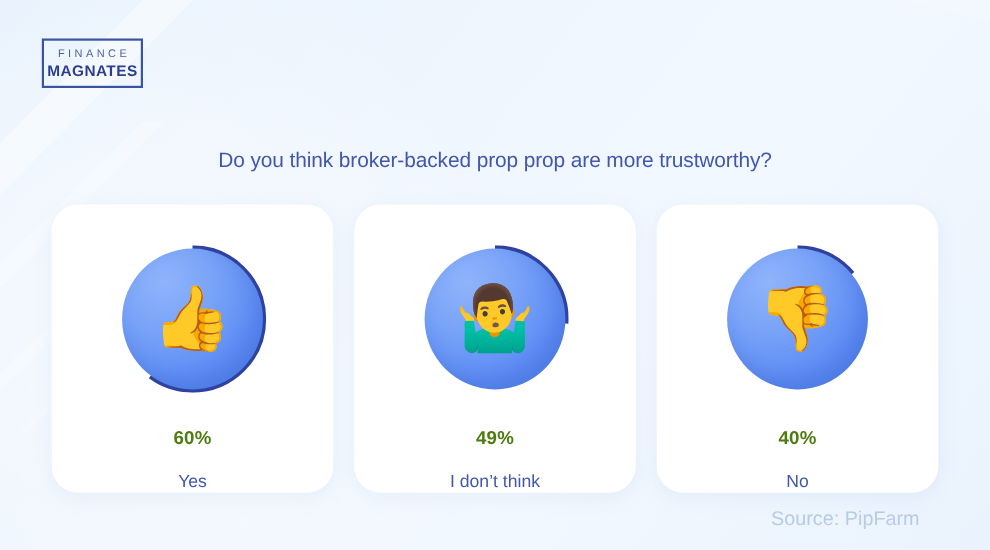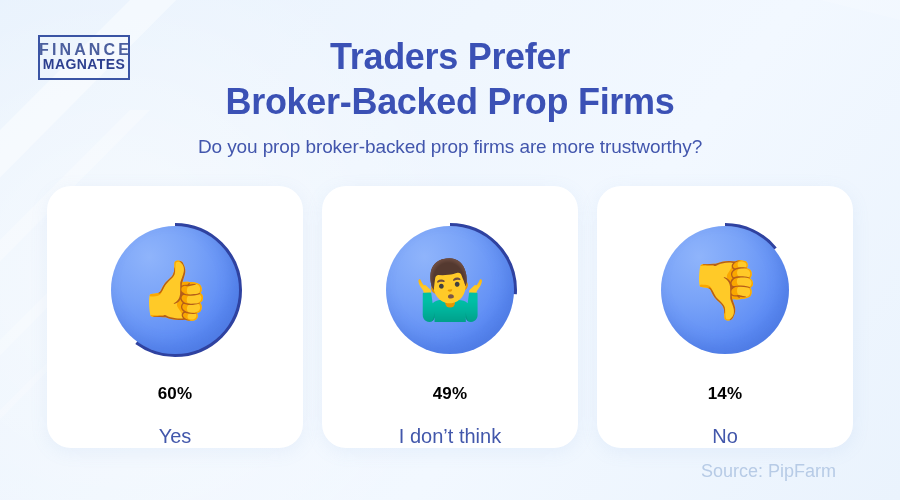--- a/index.html
+++ b/index.html
@@ -40,24 +40,24 @@
     height: 45px;
     border: 2px solid #3a54a4;
     box-sizing: border-box;
     display: flex;
     flex-direction: column;
     align-items: center;
     justify-content: center;
     background: transparent;
   }
   .logo-top {
-    font-size: 16px;
+    font-size: 10px;
     letter-spacing: 3.1px;
     color: #4b5f9e;
-    font-weight: 700;
+    font-weight: 400;
     line-height: 13px;
     padding-left: 3px;
   }
   .logo-bottom {
     font-size: 14px;
     letter-spacing: 0.4px;
     color: #2c3f8f;
     font-weight: 700;
     line-height: 16px;
   }
@@ -144,26 +144,26 @@
     font-size: 58px;
     line-height: 1;
     user-select: none;
   }
 
   
   .pct {
     margin-top: 42px;
     font-size: 17px;
     font-weight: 700;
-    color: #000000;
+    color: #4d7c0f;
     letter-spacing: 0.2px;
   }
   .ans {
     margin-top: 21px;
-    font-size: 20px;
+    font-size: 16px;
     font-weight: 400;
     color: #4257ab;
   }
 
   
   .source {
     position: absolute;
     right: 64px;
     bottom: 18px;
     font-size: 18px;
@@ -182,26 +182,22 @@
     <path d="M -60 400 L 120 220 L 134 220 L -60 416 Z" fill="#ffffff" opacity="0.26"></path>
     <path d="M -60 470 L 96 314 L 104 314 L -60 480 Z" fill="#ffffff" opacity="0.22"></path>
     <path d="M 690 -20 L 900 -20 L 900 20 L 740 -20 Z" fill="#ffffff" opacity="0.18"></path>
   </svg>
 
   <div class="logo-box">
     <div class="logo-top">FINANCE</div>
     <div class="logo-bottom">MAGNATES</div>
   </div>
 
-  <div class="title">
-    <span>Traders Prefer</span>
-    <span class="line2">Broker-Backed Prop Firms</span>
-  </div>
-
-  <div class="subtitle">Do you prop broker-backed prop firms are more trustworthy?</div>
+
+  <div class="subtitle">Do you think broker-backed prop prop are more trustworthy?</div>
 
   <div class="cards">
 
     <div class="card">
       <div class="donut">
         <svg viewBox="0 0 134 134">
           <circle cx="67" cy="67" r="64" fill="none" stroke="none" stroke-width="6"></circle>
           <circle class="arc-value" cx="67" cy="67" r="64" fill="none" stroke="#2f42a0" stroke-width="6" stroke-linecap="butt" stroke-dasharray="241.27431579569608 402.1238596594935"></circle>
         </svg>
         <div class="donut-ball">
@@ -229,21 +225,21 @@
     <div class="card">
       <div class="donut">
         <svg viewBox="0 0 134 134">
           <circle cx="67" cy="67" r="64" fill="none" stroke="none" stroke-width="6"></circle>
           <circle class="arc-value" cx="67" cy="67" r="64" fill="none" stroke="#2f42a0" stroke-width="6" stroke-linecap="butt" stroke-dasharray="56.297340352329094 402.1238596594935"></circle>
         </svg>
         <div class="donut-ball">
           <span class="emoji">👎</span>
         </div>
       </div>
-      <div class="pct">14%</div>
+      <div class="pct">40%</div>
       <div class="ans">No</div>
     </div>
 
   </div>
 
   <div class="source">Source: PipFarm</div>
 
 </div>
 
 </body></html>

